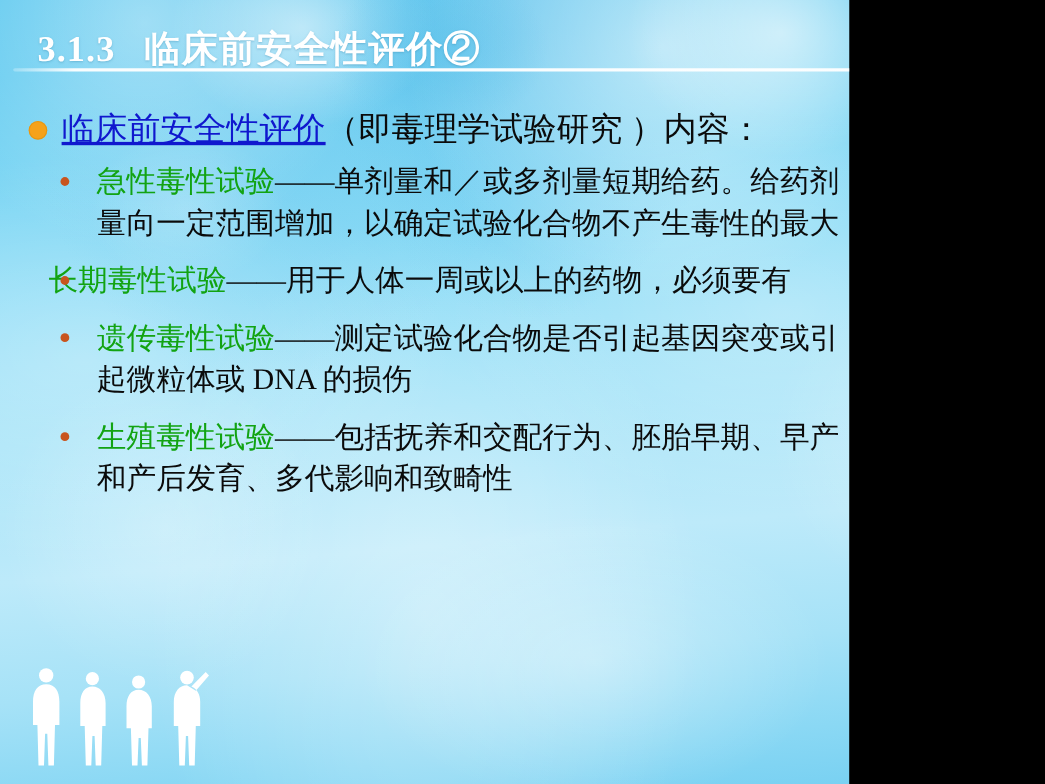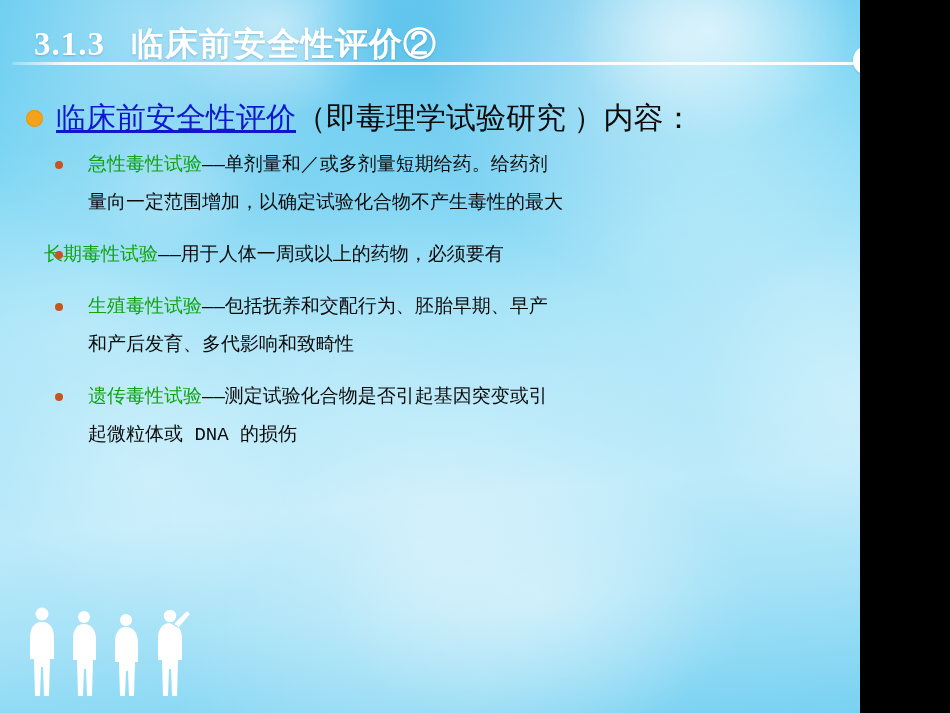--- a/index.html
+++ b/index.html
@@ -2,21 +2,21 @@
 <html lang="zh"><head>
 <meta charset="utf-8">
 <style>
   html, body {
     margin: 0;
     padding: 0;
     background: #000;
   }
   #slide {
     position: relative;
-    width: 860px;
+    width: 772px;
     height: 713px;
     overflow: hidden;
     font-family: "Liberation Serif", "DejaVu Serif", serif;
     background:
       radial-gradient(circle at 78% 6%, rgba(255,255,255,0.55) 0%, rgba(255,255,255,0.0) 26%),
       radial-gradient(circle at 17% 3%, rgba(255,255,255,0.38) 0%, rgba(255,255,255,0.0) 22%),
       radial-gradient(ellipse at 32% 12%, rgba(120,205,240,0.55) 0%, rgba(120,205,240,0.0) 30%),
       radial-gradient(ellipse at 62% 2%, rgba(96,190,235,0.55) 0%, rgba(96,190,235,0.0) 28%),
       radial-gradient(ellipse at 10% 46%, rgba(255,255,255,0.30) 0%, rgba(255,255,255,0.0) 34%),
       radial-gradient(ellipse at 92% 40%, rgba(255,255,255,0.28) 0%, rgba(255,255,255,0.0) 30%),
@@ -109,24 +109,24 @@
     border-radius: 50%;
     background: #F5A21B;
     box-shadow: 0 0 0 1px rgba(220,140,10,0.55) inset;
   }
   .lvl1 .hl { color: #1018CE; text-decoration: underline; }
 
   .lvl2 {
     position: relative;
     padding-left: 88px;
     margin: 0 0 2px 0;
-    font-size: 19px;
+    font-size: 27px;
     line-height: 38px;
     color: #0b0b0b;
-    font-family: Liberation Mono, monospace;
+    font-family: Liberation Serif, serif;
   }
   .lvl2 .bullet-dot {
     position: absolute;
     left: 55px;
     top: 15px;
     width: 8px;
     height: 8px;
     border-radius: 50%;
     background: #C8541E;
   }
@@ -182,30 +182,30 @@
       <span class="bullet-dot"></span>
       <div><span class="term">急性毒性试验</span><span>——单剂量和／或多剂量短期给药。给药剂</span></div>
       <div>量向一定范围增加，以确定试验化合物不产生毒性的最大</div>
     </div>
 
     <div class="lvl2 b-chronic">
       <span class="bullet-dot"></span>
       <div><span class="term">长期毒性试验</span><span>——用于人体一周或以上的药物，必须要有</span></div>
     </div>
 
+    <div class="lvl2 b-geno">
+      <span class="bullet-dot"></span>
+      <div><span class="term">遗传毒性试验</span><span>——测定试验化合物是否引起基因突变或引</span></div>
+      <div>起微粒体或 DNA 的损伤</div>
+    </div>
+
     <div class="lvl2 b-repro">
       <span class="bullet-dot"></span>
       <div><span class="term">生殖毒性试验</span><span>——包括抚养和交配行为、胚胎早期、早产</span></div>
       <div>和产后发育、多代影响和致畸性</div>
-    </div>
-
-    <div class="lvl2 b-geno">
-      <span class="bullet-dot"></span>
-      <div><span class="term">遗传毒性试验</span><span>——测定试验化合物是否引起基因突变或引</span></div>
-      <div>起微粒体或 DNA 的损伤</div>
     </div>
 
   </div>
 
   <div id="silhouettes">
     <svg width="210" height="92" viewBox="0 0 210 92" xmlns="http://www.w3.org/2000/svg" aria-hidden="true">
       <g fill="#ffffff">
 
         <g>
           <circle cx="20" cy="9" r="6.5"></circle>

